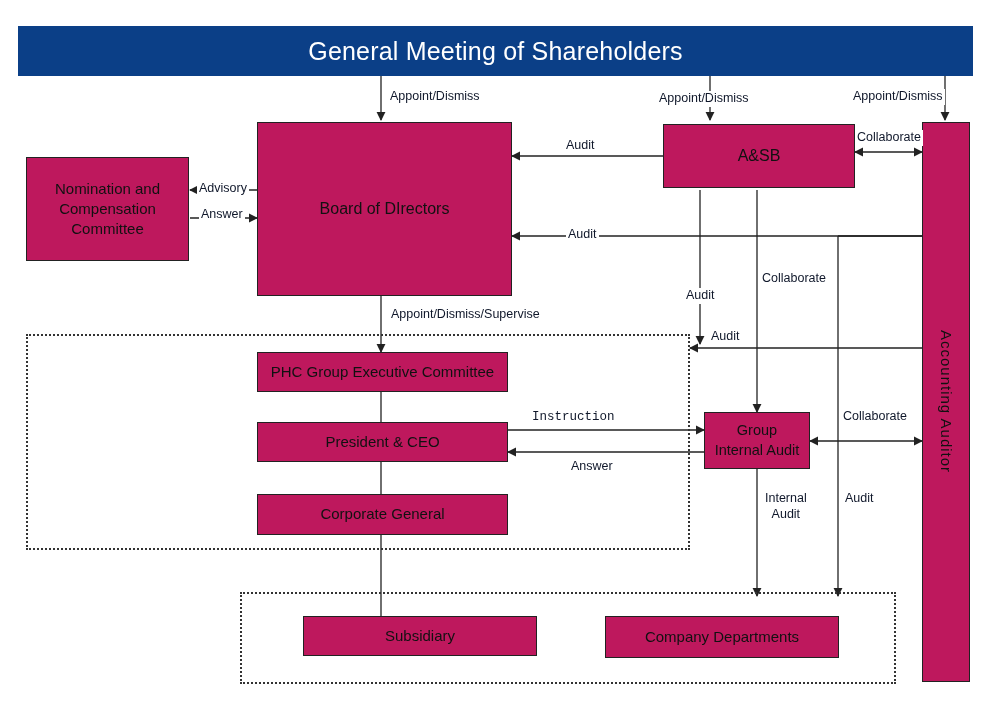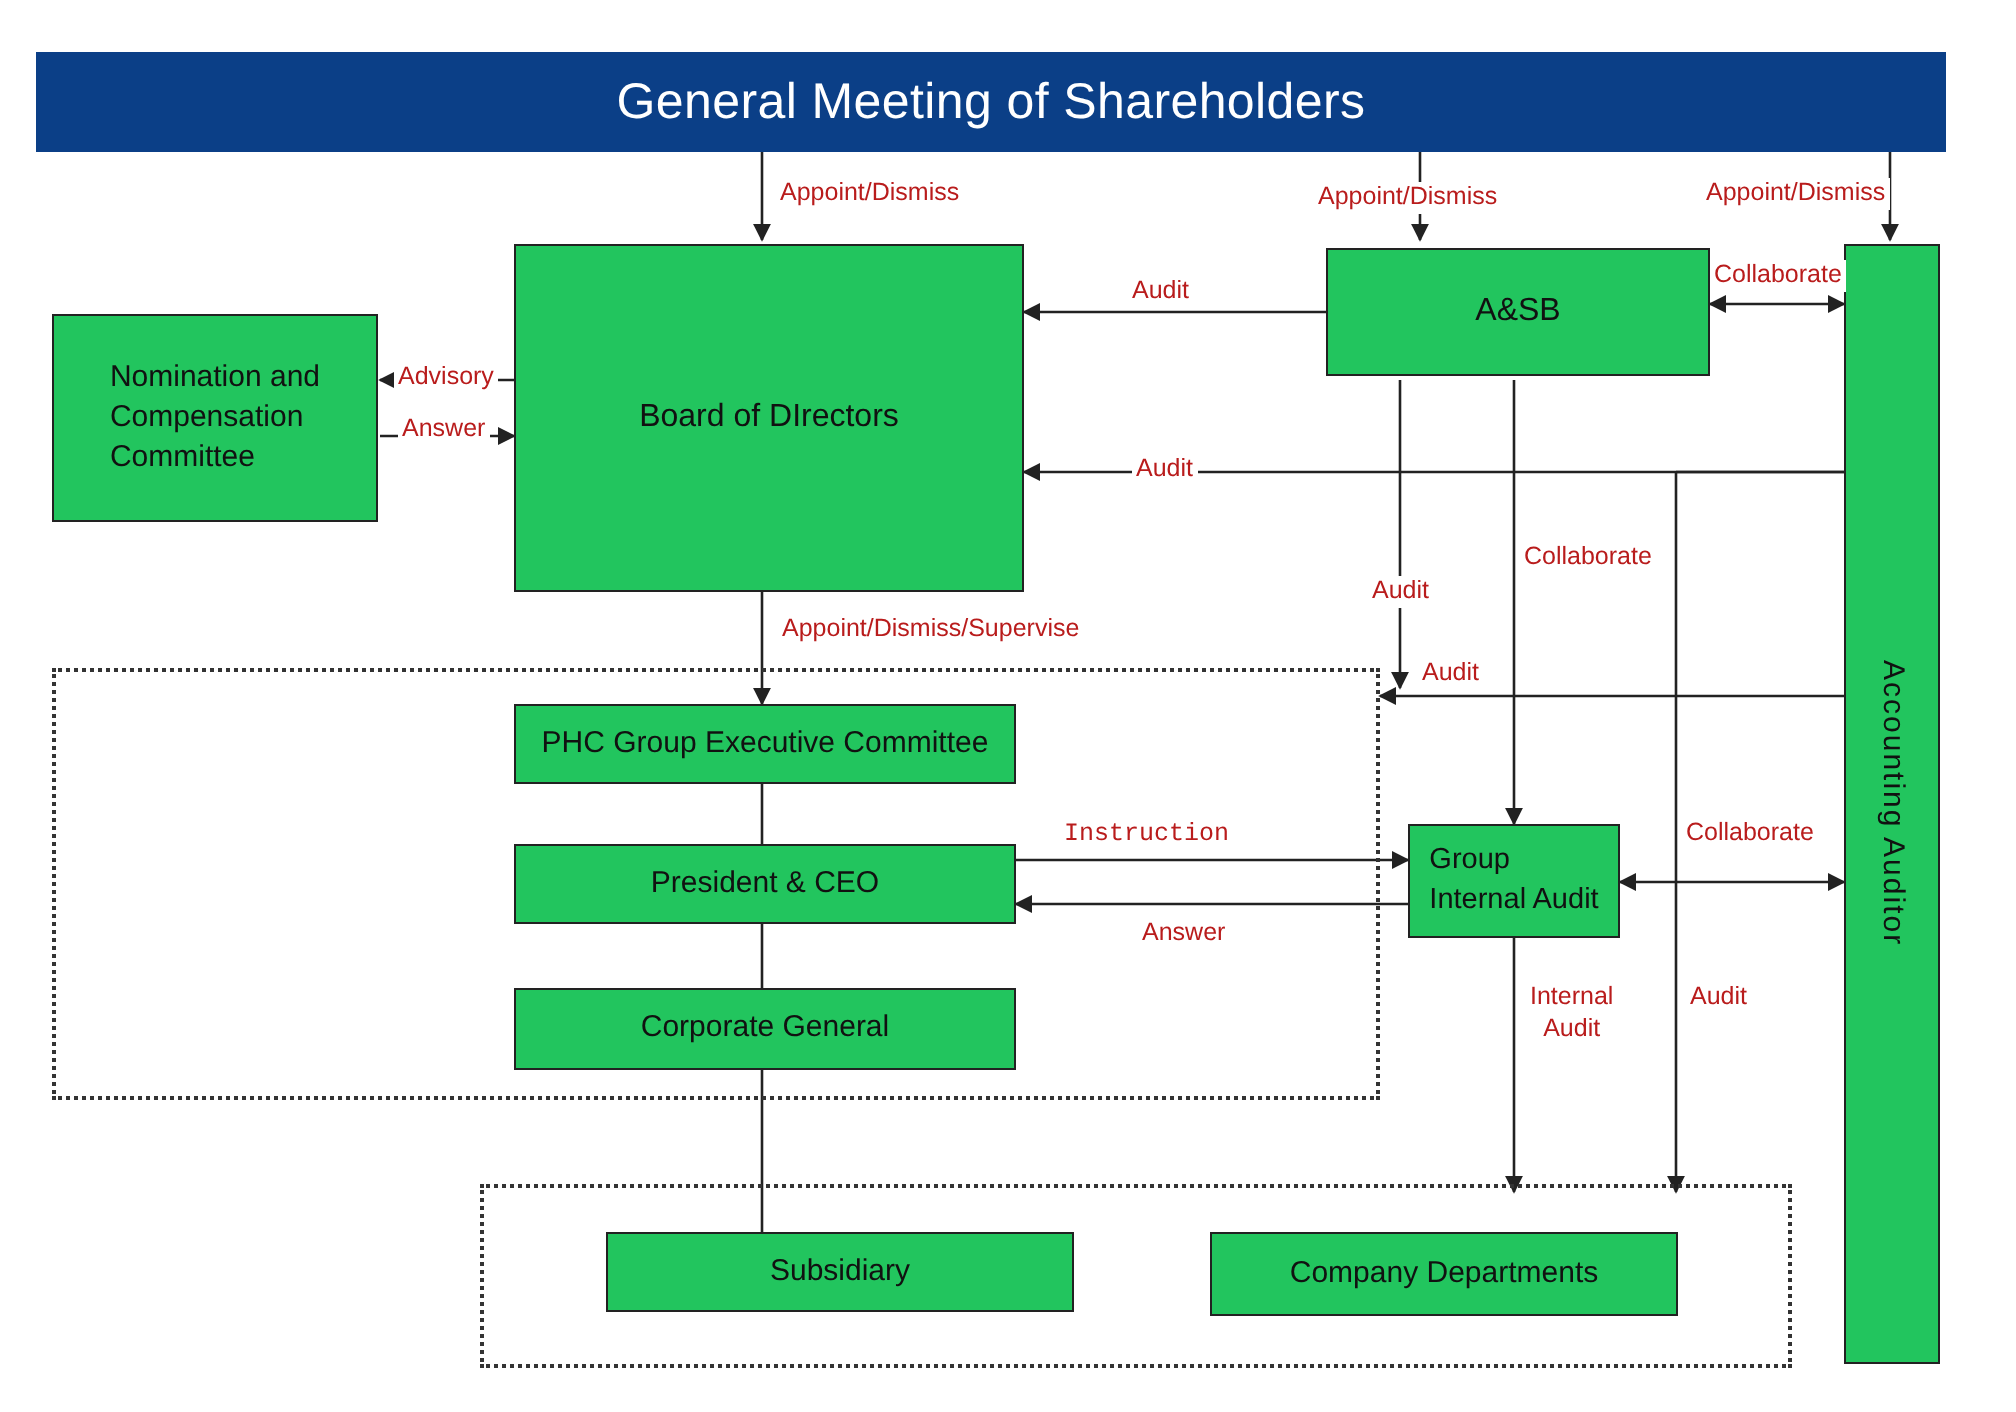--- a/index.html
+++ b/index.html
@@ -22,24 +22,25 @@
     position: absolute;
     left: 0;
     top: 0;
     width: 1008px;
     height: 706px;
   }
   .node {
     position: absolute;
     box-sizing: border-box;
     border: 1px solid #222222;
-    background: #22c55e;
+    background: #be185d;
     display: flex;
     align-items: center;
     justify-content: center;
+    text-align: center;
     font-size: 15px;
     line-height: 1.35;
     color: #111111;
     z-index: 3;
   }
   .node-title {
     position: absolute;
     box-sizing: border-box;
     background: #0b3f87;
     color: #ffffff;
@@ -51,21 +52,21 @@
     z-index: 3;
   }
   .node-vertical {
     writing-mode: vertical-rl;
     text-orientation: mixed;
     letter-spacing: 1px;
   }
   .edge-label {
     position: absolute;
     font-size: 12.5px;
-    color: #b91c1c;
+    color: #0f172a;
     background: #ffffff;
     padding: 0 2px;
     white-space: pre;
     text-align: center;
     line-height: 1.25;
     z-index: 4;
   }
   .group-box {
     position: absolute;
     box-sizing: border-box;

